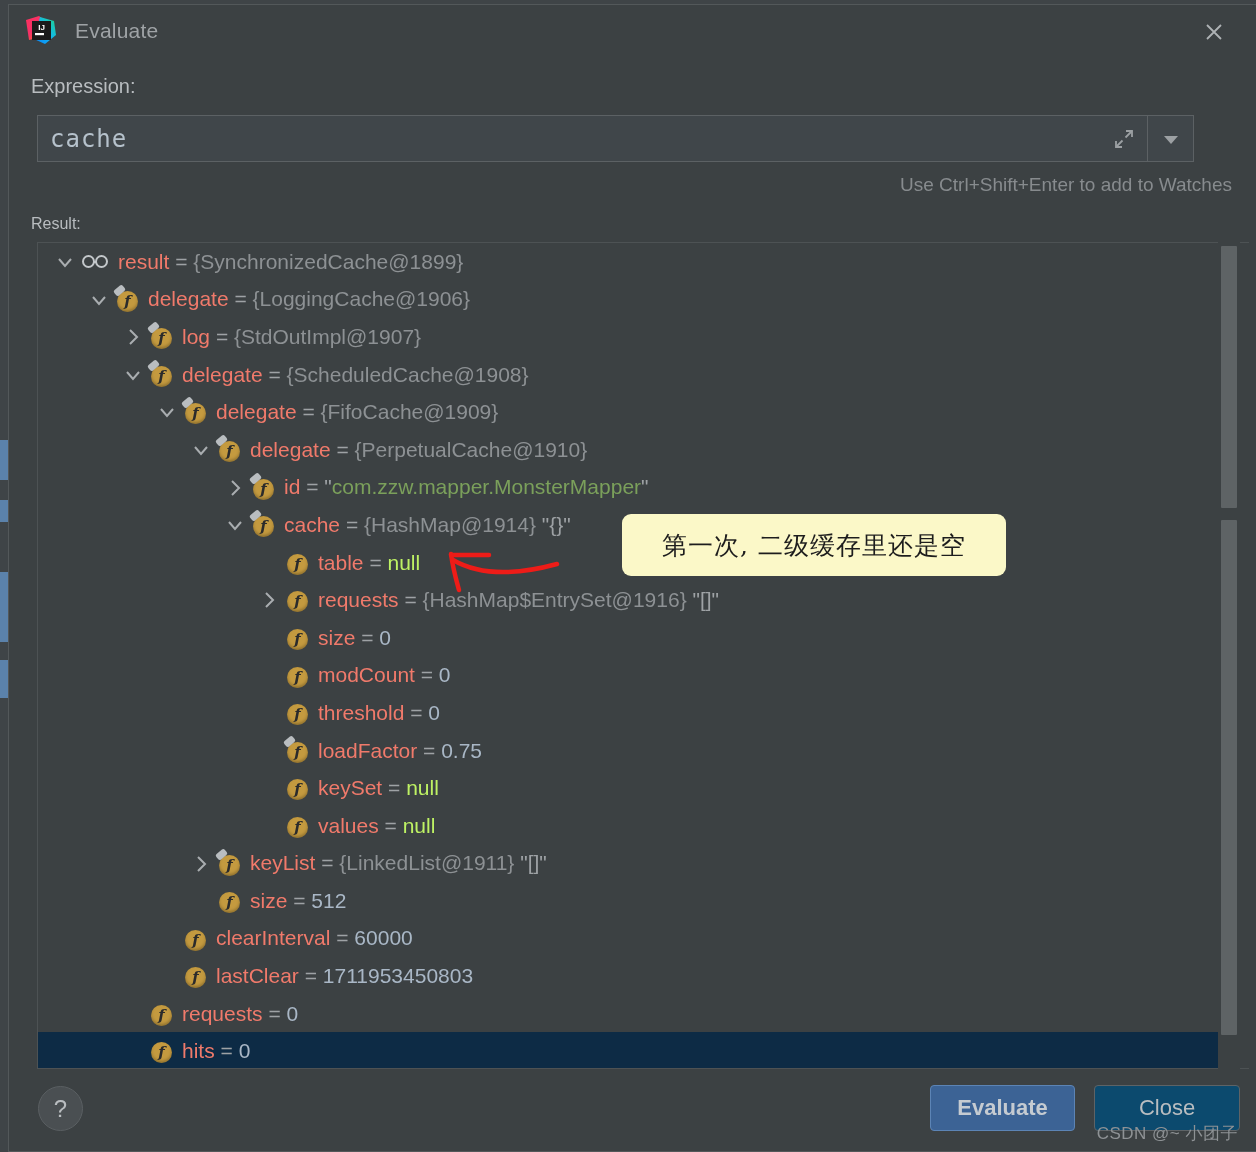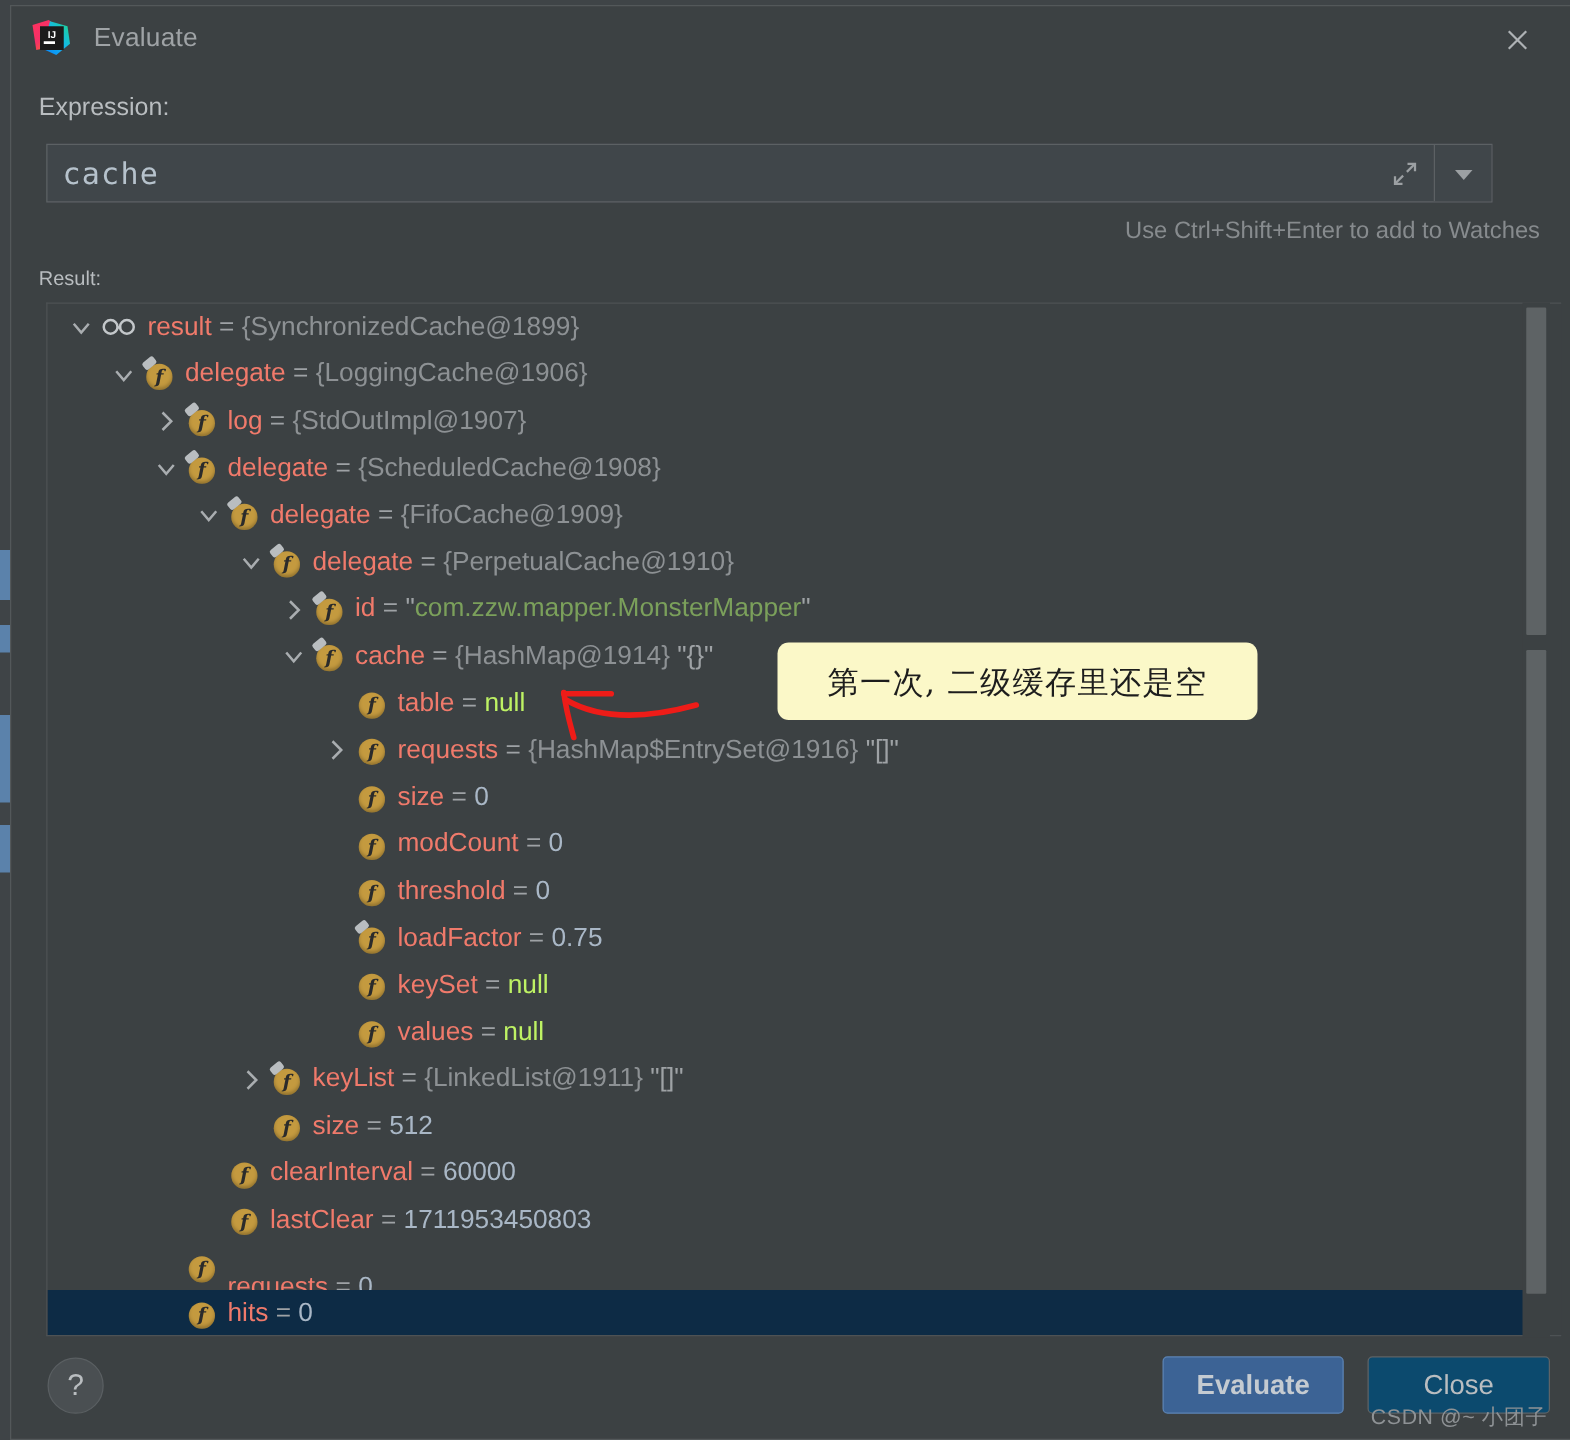--- a/index.html
+++ b/index.html
@@ -497,21 +497,21 @@
         <div class="row">
           <span class="node-icon" style="left: 146px; top: 7px;"><span class="ficon notag"><span class="circ"></span><span class="ch">f</span></span></span>
           <span class="node-text" style="left: 178px;"><span class="nm">clearInterval</span> <span class="eq">=</span> <span class="num">60000</span></span>
         </div>
         <div class="row">
           <span class="node-icon" style="left: 146px; top: 7px;"><span class="ficon notag"><span class="circ"></span><span class="ch">f</span></span></span>
           <span class="node-text" style="left: 178px;"><span class="nm">lastClear</span> <span class="eq">=</span> <span class="num">1711953450803</span></span>
         </div>
         <div class="row">
           <span class="node-icon" style="left: 112px; top: 7px;"><span class="ficon notag"><span class="circ"></span><span class="ch">f</span></span></span>
-          <span class="node-text" style="left: 144px; margin-top: 16px;"><span class="nm">requests</span> <span class="eq">=</span> <span class="num">0</span></span>
+          <span class="node-text" style="left: 144px;"><span class="nm">requests</span> <span class="eq">=</span> <span class="num">0</span></span>
         </div>
         <div class="row selected">
           <span class="node-icon" style="left: 112px; top: 7px;"><span class="ficon notag"><span class="circ"></span><span class="ch">f</span></span></span>
           <span class="node-text" style="left: 144px;"><span class="nm">hits</span> <span class="eq">=</span> <span class="num">0</span></span>
         </div>
       </div>
   </div>
 
   <div id="vscroll">
       <div class="vthumb" style="top: 4px; height: 262px;"></div>

